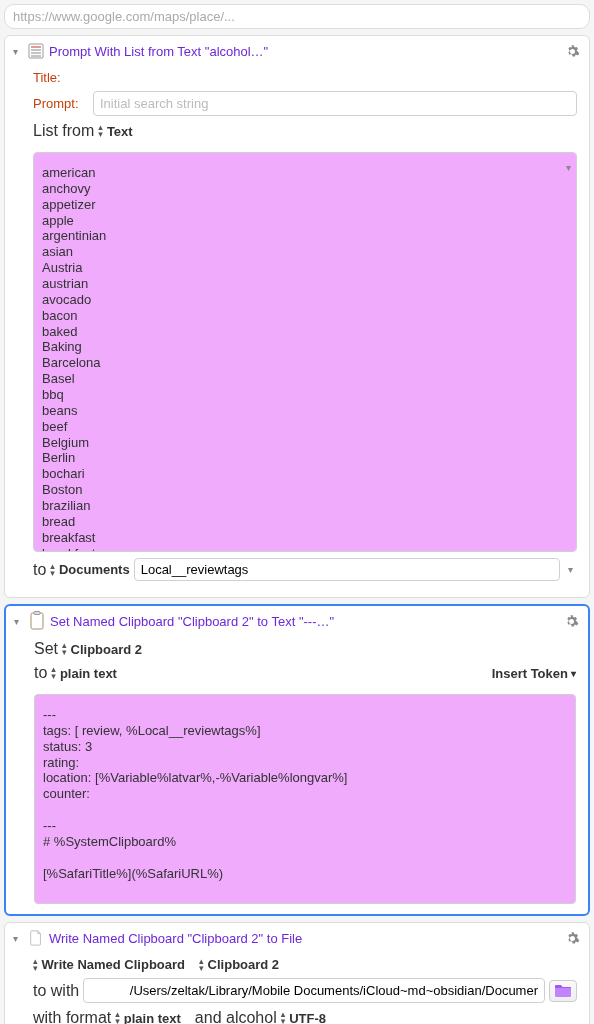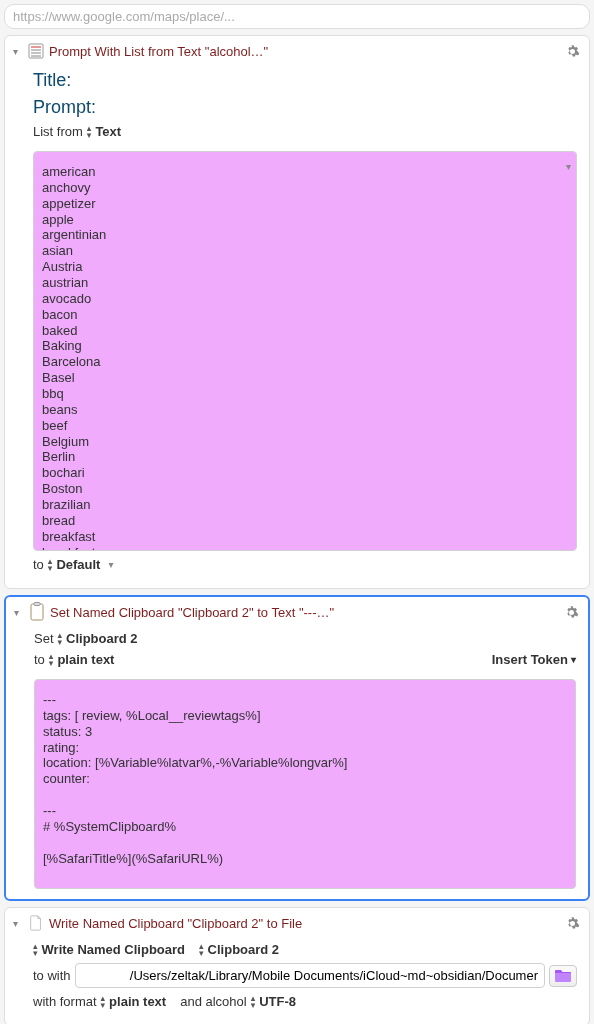--- a/index.html
+++ b/index.html
@@ -49,43 +49,43 @@
   .block-icon {
     width: 16px; height: 16px;
     display: inline-flex;
     align-items: center; justify-content: center;
     border-radius: 2px;
     font-size: 11px;
   }
   .block-title {
     flex: 1;
     font-size: 13px;
-    color: #7f1d1d;
+    color: #6d28d9;
   }
   .gear {
     width: 18px; height: 18px;
     color: #888;
     cursor: pointer;
     display: inline-flex;
     align-items: center; justify-content: center;
   }
   .gear svg { width: 15px; height: 15px; }
   .block-body {
     padding: 4px 12px 10px 28px;
   }
   .row {
     display: flex;
     align-items: center;
     gap: 8px;
     margin-bottom: 6px;
   }
   .label {
     width: 52px;
-    font-size: 18px;
-    color: #0c4a6e;
+    font-size: 13px;
+    color: #c2410c;
   }
   .field-input {
     flex: 1;
     border: 1px solid #d0d0d0;
     border-radius: 4px;
     padding: 4px 6px;
     font-size: 13px;
     background: #fff;
     font-family: inherit;
   }
@@ -129,21 +129,21 @@
     font-size: 10px;
     color: #888;
   }
   .rich-row {
     display: flex;
     align-items: center;
     gap: 4px;
     margin-bottom: 6px;
     flex-wrap: wrap;
   }
-  .plain-text { font-size: 13px; }
+  .plain-text { font-size: 16px; }
   .var-input {
     border: 1px solid #d0d0d0;
     border-radius: 4px;
     padding: 3px 6px;
     font-size: 13px;
     flex: 1;
     min-width: 200px;
   }
   .var-drop {
     font-size: 10px;
@@ -201,20 +201,21 @@
           <path d="M12 8a4 4 0 100 8 4 4 0 000-8zm9 4a7 7 0 01-.1 1.2l2 1.6-2 3.4-2.4-1a7 7 0 01-2 .1l-.4 2.5h-4l-.4-2.5a7 7 0 01-2-1.2l-2.4 1-2-3.4 2-1.6a7 7 0 010-2.4l-2-1.6 2-3.4 2.4 1a7 7 0 012-1.2L10 2h4l.4 2.5a7 7 0 012 1.2l2.4-1 2 3.4-2 1.6c.1.4.2.8.2 1.3z"></path>
         </svg>
     </span>
   </div>
   <div class="block-body">
     <div class="row">
       <span class="label">Title:</span>
     </div>
     <div class="row">
       <span class="label">Prompt:</span>
+      <input class="field-input" placeholder="Initial search string" style="">
     </div>
     <div class="rich-row">
       <span class="plain-text">List from</span>
       <span class="updown">▴<br>▾</span>
       <span class="popup-token">Text</span>
     </div>
     <div style="position:relative;">
       <div class="textarea list-textarea">american
 anchovy
 appetizer
@@ -238,21 +239,22 @@
 Boston
 brazilian
 bread
 breakfast
 breakfest</div>
       <span class="scroll-indicator">▾</span>
     </div>
     <div class="rich-row" style="margin-top:6px;">
       <span class="plain-text">to</span>
       <span class="updown">▴<br>▾</span>
-      <span class="popup-token">Default</span>
+      <span class="popup-token">Documents</span>
+      <input class="var-input" value="Local__reviewtags" style="">
       <span class="var-drop">▾</span>
     </div>
   </div>
 </div>
 
 <div class="action-block selected">
   <div class="block-header">
     <span class="disclosure">▾</span>
     <span class="block-icon clip-icon">
       <svg viewBox="0 0 16 20">

